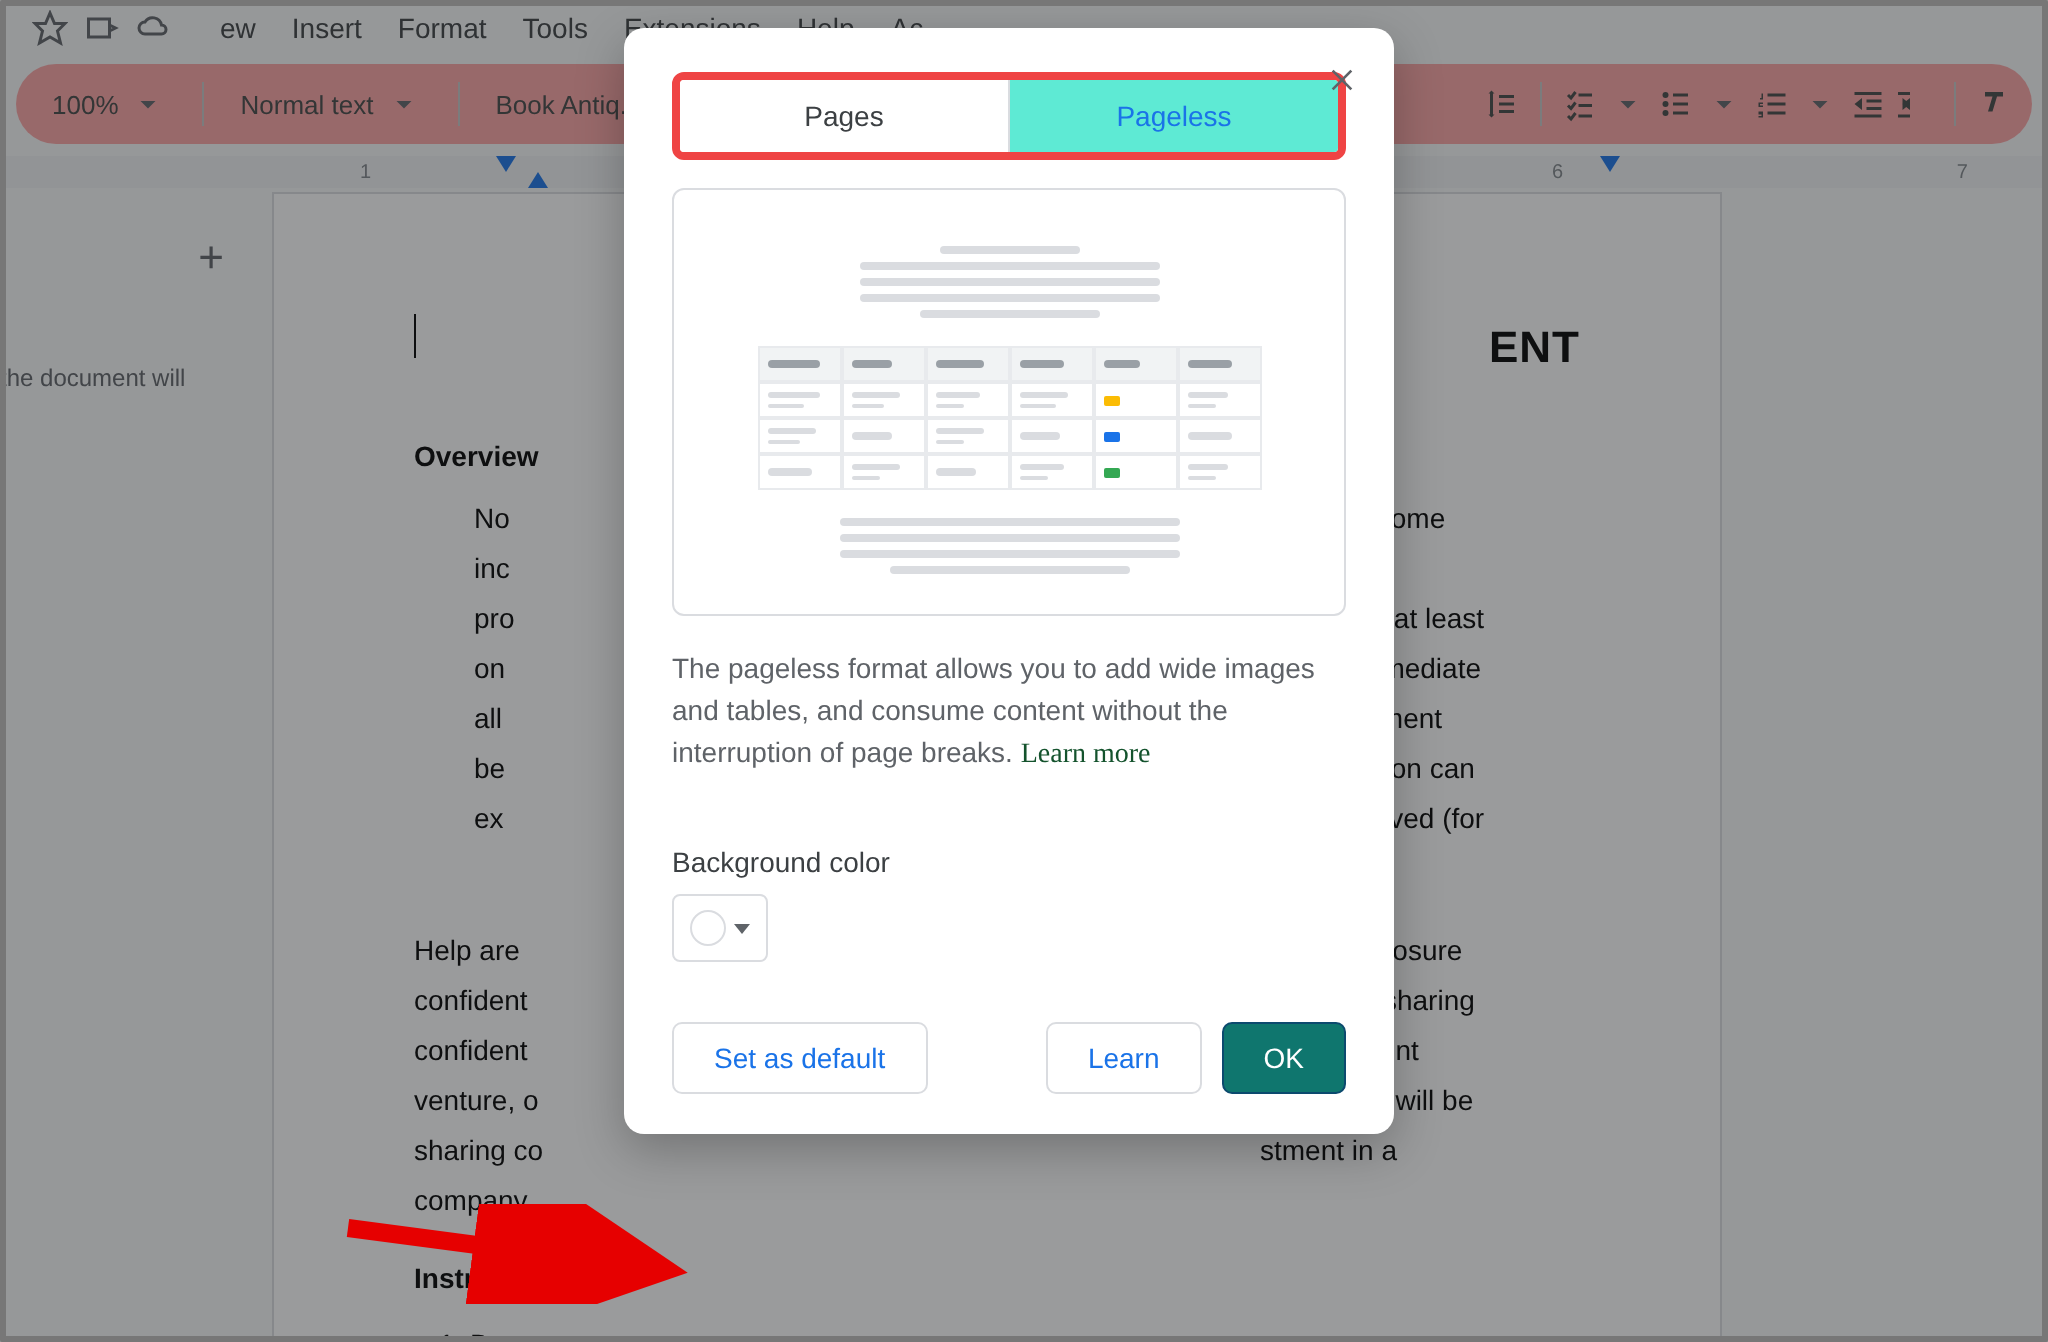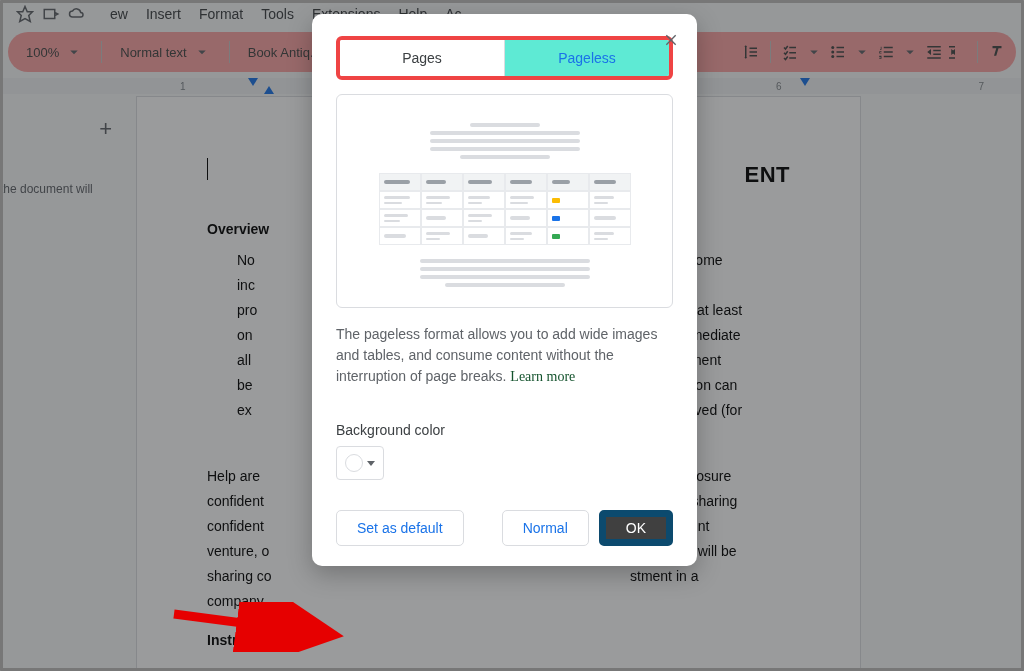--- a/index.html
+++ b/index.html
@@ -61,21 +61,21 @@
 
 .bgcolor-label { color: #3c4043; font-size: 14px; margin-bottom: 8px; margin-top: 35px; }
 .colorpick { width: 48px; height: 34px; border: 1px solid #dadce0; border-radius: 4px; display: flex; align-items: center; justify-content: center; gap: 4px; cursor: pointer; }
 .colorpick .sw { width: 18px; height: 18px; border: 1px solid #dadce0; border-radius: 50%; background: #fff; }
 .colorpick .car { width: 0; height: 0; border-left: 4px solid transparent; border-right: 4px solid transparent; border-top: 5px solid #5f6368; }
 
 .actions { display: flex; justify-content: space-between; align-items: center; margin-top: 30px; }
 .btn { height: 36px; padding: 0 20px; border-radius: 5px; font-size: 14px; font-weight: 500; display: inline-flex; align-items: center; cursor: pointer; }
 .btn.link { border: 1px solid #dadce0; color: #1a73e8; background: #fff; }
 .btn.secondary { border: 1px solid #dadce0; color: #1a73e8; background: #fff; }
-.btn.primary { background: #404040; color: #fff; border: 7px solid #0c4a6e; }
+.btn.primary { background: #0f766e; color: #fff; border: 1px solid #0c4a6e; }
 .actions .right { display: flex; gap: 10px; }
 
 
 .arrow { position: absolute; left: 166px; top: 602px; pointer-events: none; }
 
 
 .frame { position: absolute; inset: 2px; border: 1px solid #d0d0d0; pointer-events: none; }
 .outerframe { position: absolute; inset: 0; border: 3px solid #777; pointer-events: none; border-radius: 1px; }
 </style>
 </head>
@@ -364,21 +364,21 @@
 
   <div class="bgcolor-label">Background color</div>
   <div class="colorpick">
     <div class="sw"></div>
     <div class="car"></div>
   </div>
 
   <div class="actions">
     <div class="btn link">Set as default</div>
     <div class="right">
-      <div class="btn secondary">Normal</div>
+      <div class="btn secondary">Learn</div>
       <div class="btn primary">OK</div>
     </div>
   </div>
 </div>
 
 <svg class="arrow" width="180" height="50" viewBox="0 0 180 50">
   <defs>
       <marker id="ah" markerWidth="12" markerHeight="12" refX="10" refY="6" orient="auto">
         <path d="M0,0 L12,6 L0,12 z" fill="#e60000"></path>
       </marker>

